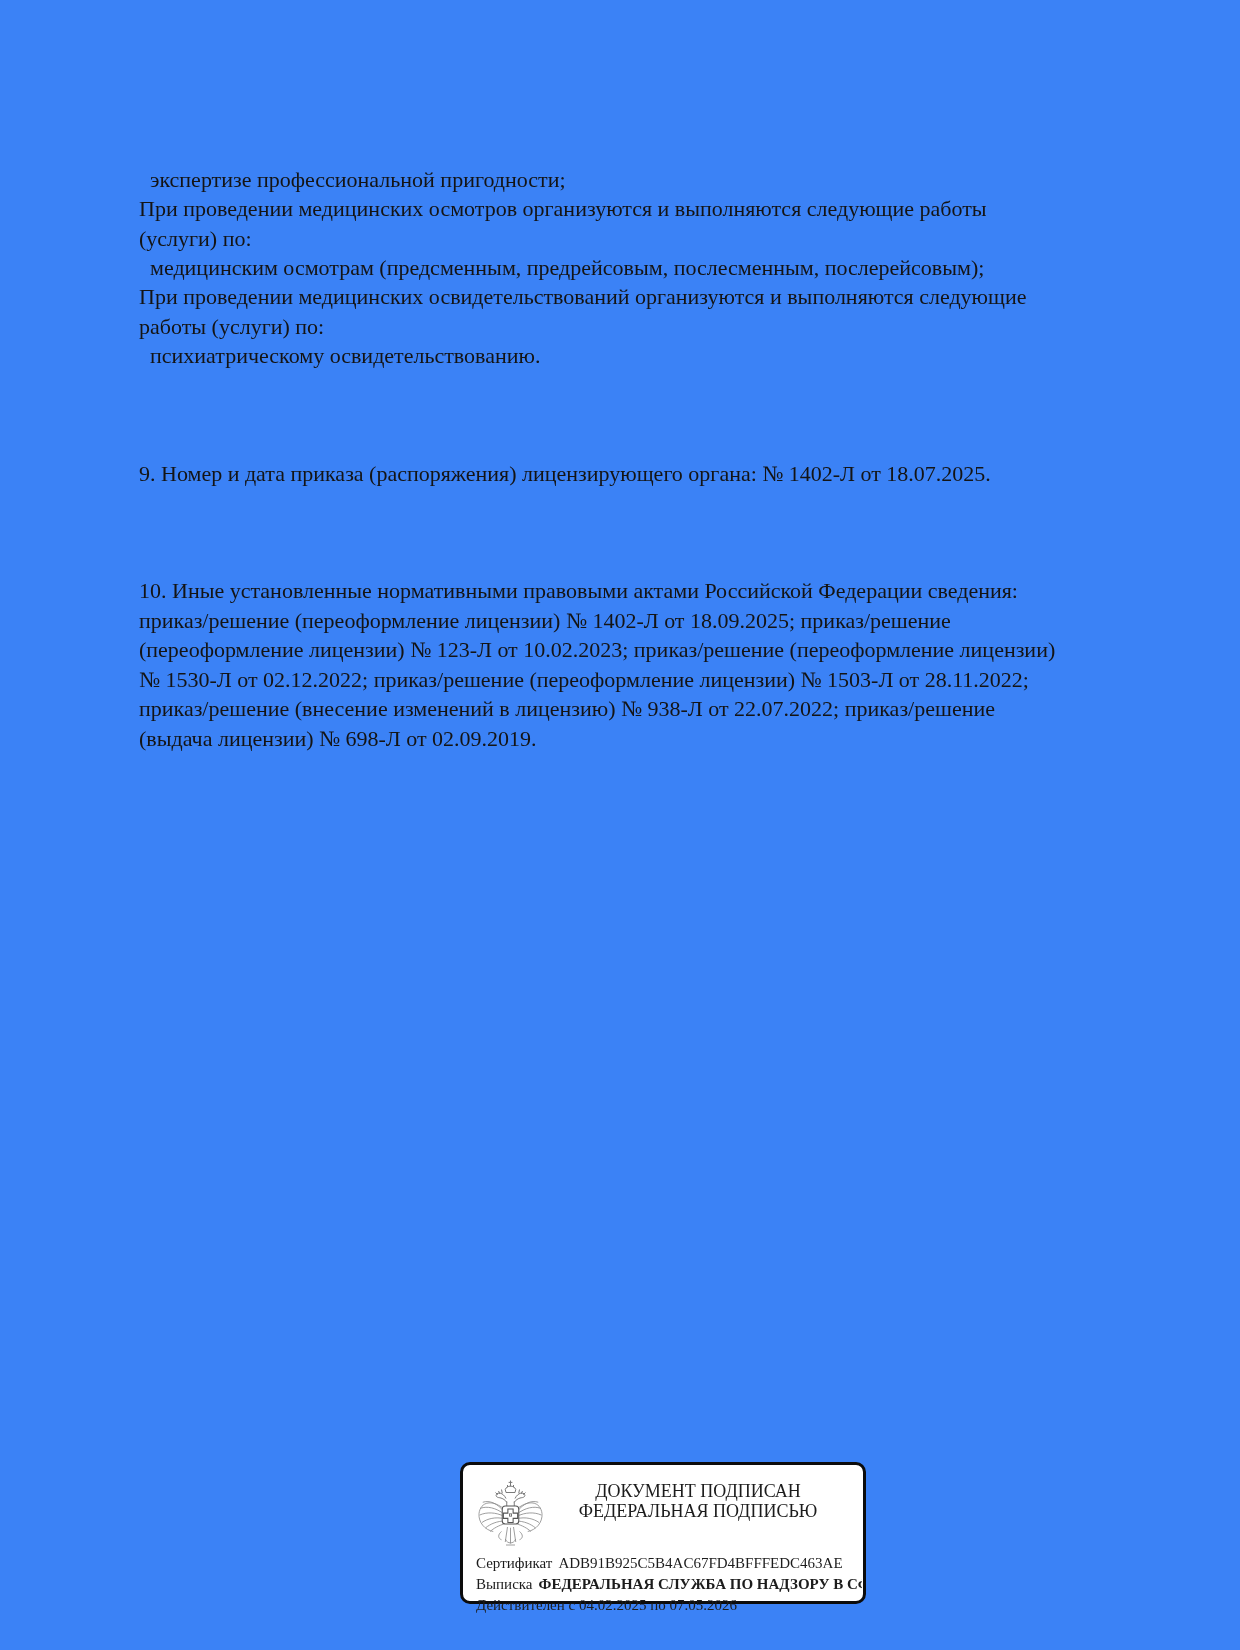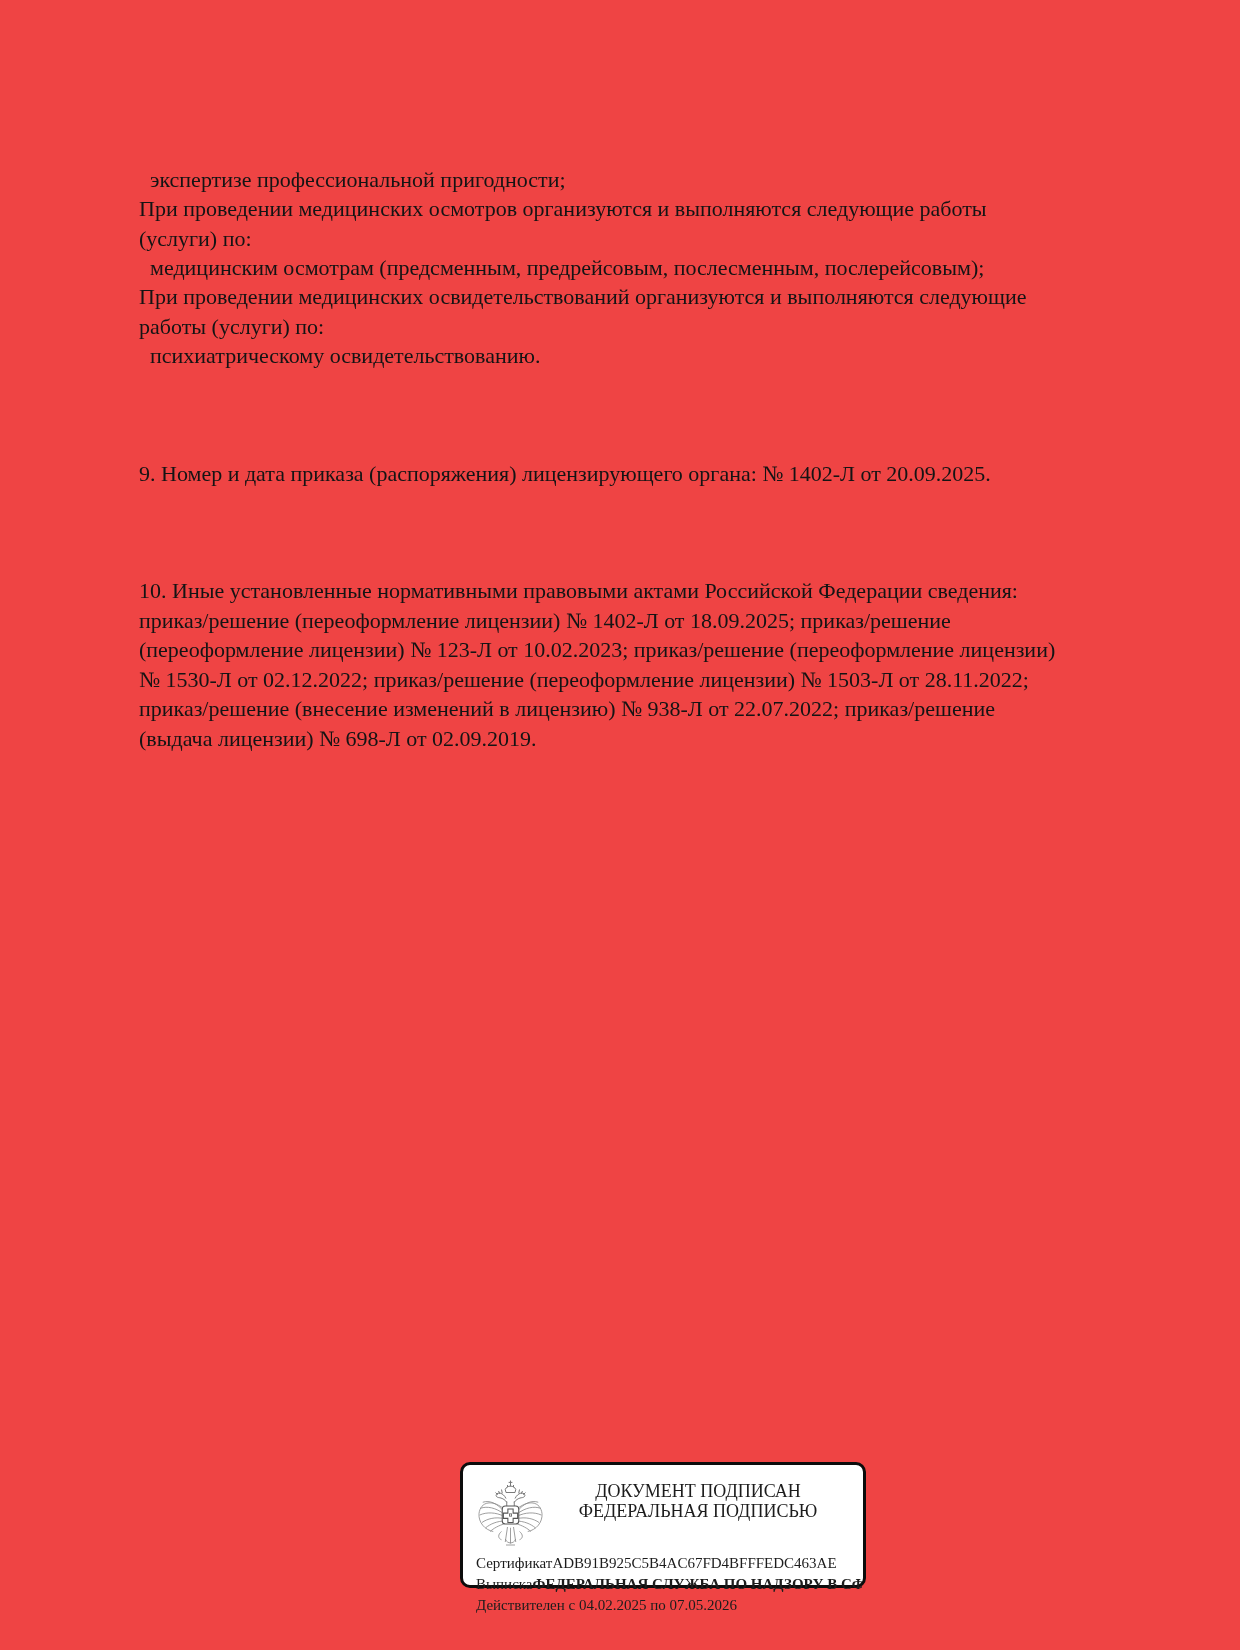--- a/index.html
+++ b/index.html
@@ -5,37 +5,37 @@
   html, body { margin: 0; padding: 0; }
   body {
     width: 1240px; height: 1650px;
     background: #ffffff;
     font-family: "Liberation Serif", "DejaVu Serif", serif;
     color: #141414;
   }
   .page {
     position: relative;
     width: 1240px; height: 1650px;
-    background: #ef4444;
+    background: #3b82f6;
     overflow: hidden;
   }
   .doc-text {
     position: absolute;
     left: 139px; top: 106px;
     width: 1075px;
     font-size: 22px;
     line-height: 29.4px;
     white-space: pre-wrap;
   }
   .para { margin: 0 0 29.4px 0; }
 
   .stamp {
     position: absolute;
     left: 460px; top: 1462px;
-    width: 406px; height: 126px;
+    width: 406px; height: 142px;
     box-sizing: border-box;
     border: 3px solid #0c0c0c;
     border-radius: 10px;
     background: #ffffff;
     text-decoration: underline;
   }
   .emblem {
     position: absolute;
     left: 10px; top: 14px;
     width: 75px; height: 75px;
@@ -52,37 +52,37 @@
     position: absolute;
     left: 13px; right: 1px; top: 88px;
     font-size: 15px;
     line-height: 21px;
     color: #1c1c1c;
   }
   .stamp-row {
     white-space: nowrap;
     overflow: hidden;
   }
-  .stamp-row .label { }
+  .stamp-row .label { margin-right: 6px; }
   .stamp-row .owner { font-weight: bold; }
 </style>
 </head>
 <body>
 
 <div class="page">
 
   <div class="doc-text">
     <p class="para">  экспертизе профессиональной пригодности;
 При проведении медицинских осмотров организуются и выполняются следующие работы
 (услуги) по:
   медицинским осмотрам (предсменным, предрейсовым, послесменным, послерейсовым);
 При проведении медицинских освидетельствований организуются и выполняются следующие
 работы (услуги) по:
   психиатрическому освидетельствованию.</p>
-    <p class="para">9. Номер и дата приказа (распоряжения) лицензирующего органа: № 1402-Л от 20.09.2025.</p>
+    <p class="para">9. Номер и дата приказа (распоряжения) лицензирующего органа: № 1402-Л от 18.07.2025.</p>
     <p class="para">10. Иные установленные нормативными правовыми актами Российской Федерации сведения:
 приказ/решение (переоформление лицензии) № 1402-Л от 18.09.2025; приказ/решение
 (переоформление лицензии) № 123-Л от 10.02.2023; приказ/решение (переоформление лицензии)
 № 1530-Л от 02.12.2022; приказ/решение (переоформление лицензии) № 1503-Л от 28.11.2022;
 приказ/решение (внесение изменений в лицензию) № 938-Л от 22.07.2022; приказ/решение
 (выдача лицензии) № 698-Л от 02.09.2019.</p>
   </div>
 
   <div class="stamp">
 

